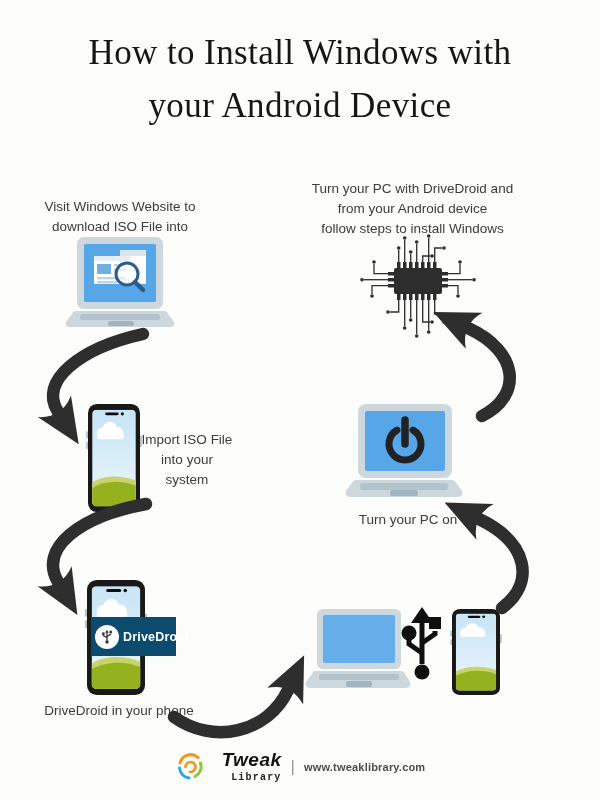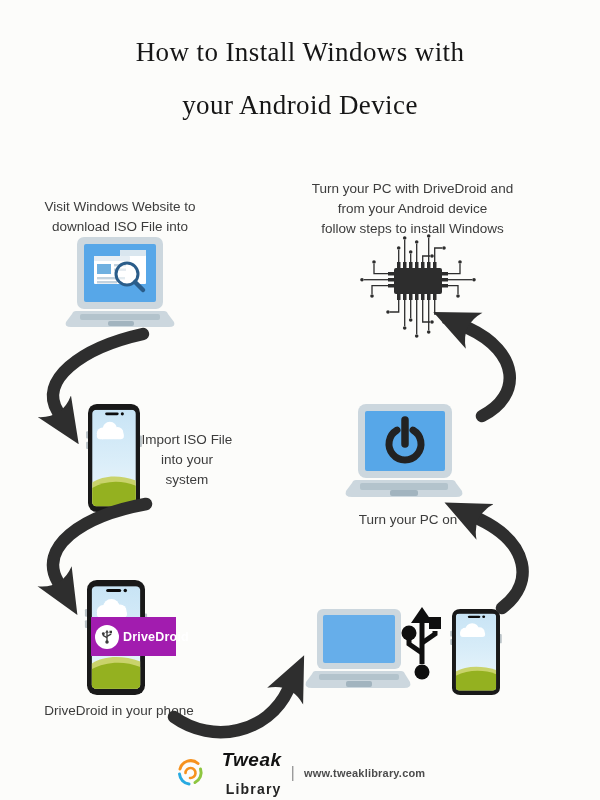--- a/index.html
+++ b/index.html
@@ -1,35 +1,35 @@
 <!DOCTYPE html>
 <html><head>
 <meta charset="utf-8">
 <style>
   html,body{margin:0;padding:0;}
   .page{position:relative;width:600px;height:800px;background:#fcfcfa;overflow:hidden;
         font-family:"Liberation Sans",sans-serif;}
   .abs{position:absolute;}
   svg{overflow:visible;display:block;}
   .title{position:absolute;left:0;right:0;top:26px;margin:0;text-align:center;
-         font-family:"Liberation Serif",serif;font-weight:500;font-size:27px;
+         font-family:"Liberation Serif",serif;font-weight:500;font-size:35px;
          line-height:53px;color:#161616;letter-spacing:.4px;}
   .title span{display:block;}
   .stext{position:absolute;font-size:13.5px;line-height:20px;color:#3c3c3c;text-align:center;}
   .arrowpath{fill:none;stroke:#2e2e2e;stroke-width:12.5;stroke-linecap:round;}
-  .banner{position:absolute;left:91px;top:617px;width:85px;height:39px;background:#a21caf;
+  .banner{position:absolute;left:91px;top:617px;width:85px;height:39px;background:#0c4a6e;
           display:flex;align-items:center;padding-left:4px;box-sizing:border-box;}
   .banner-circle{width:24px;height:24px;border-radius:50%;background:#ffffff;
                  display:flex;align-items:center;justify-content:center;flex:0 0 auto;}
   .banner-label{color:#ffffff;font-weight:700;font-size:12.5px;margin-left:4px;letter-spacing:.2px;}
   .footer{position:absolute;left:0;right:0;top:750px;display:flex;justify-content:center;
           align-items:center;gap:9px;}
   .brand{display:flex;flex-direction:column;align-items:flex-end;line-height:1;}
   .brand-main{font-size:19px;font-weight:700;font-style:italic;color:#121212;letter-spacing:.5px;margin-left:8px;}
-  .brand-sub{font-size:14px;font-weight:700;color:#242424;letter-spacing:1.2px;margin-top:13px;}
+  .brand-sub{font-size:10px;font-weight:700;color:#242424;letter-spacing:1.2px;margin-top:4px;font-family:Liberation Mono, monospace;}
   .sep{color:#9a9a9a;font-size:17px;font-weight:300;}
   .url{color:#4c4c4c;font-size:11px;font-weight:600;letter-spacing:.2px;}
 </style>
 </head>
 <body>
 
 <div class="page">
 
   <svg width="0" height="0" aria-hidden="true">
     <defs>

